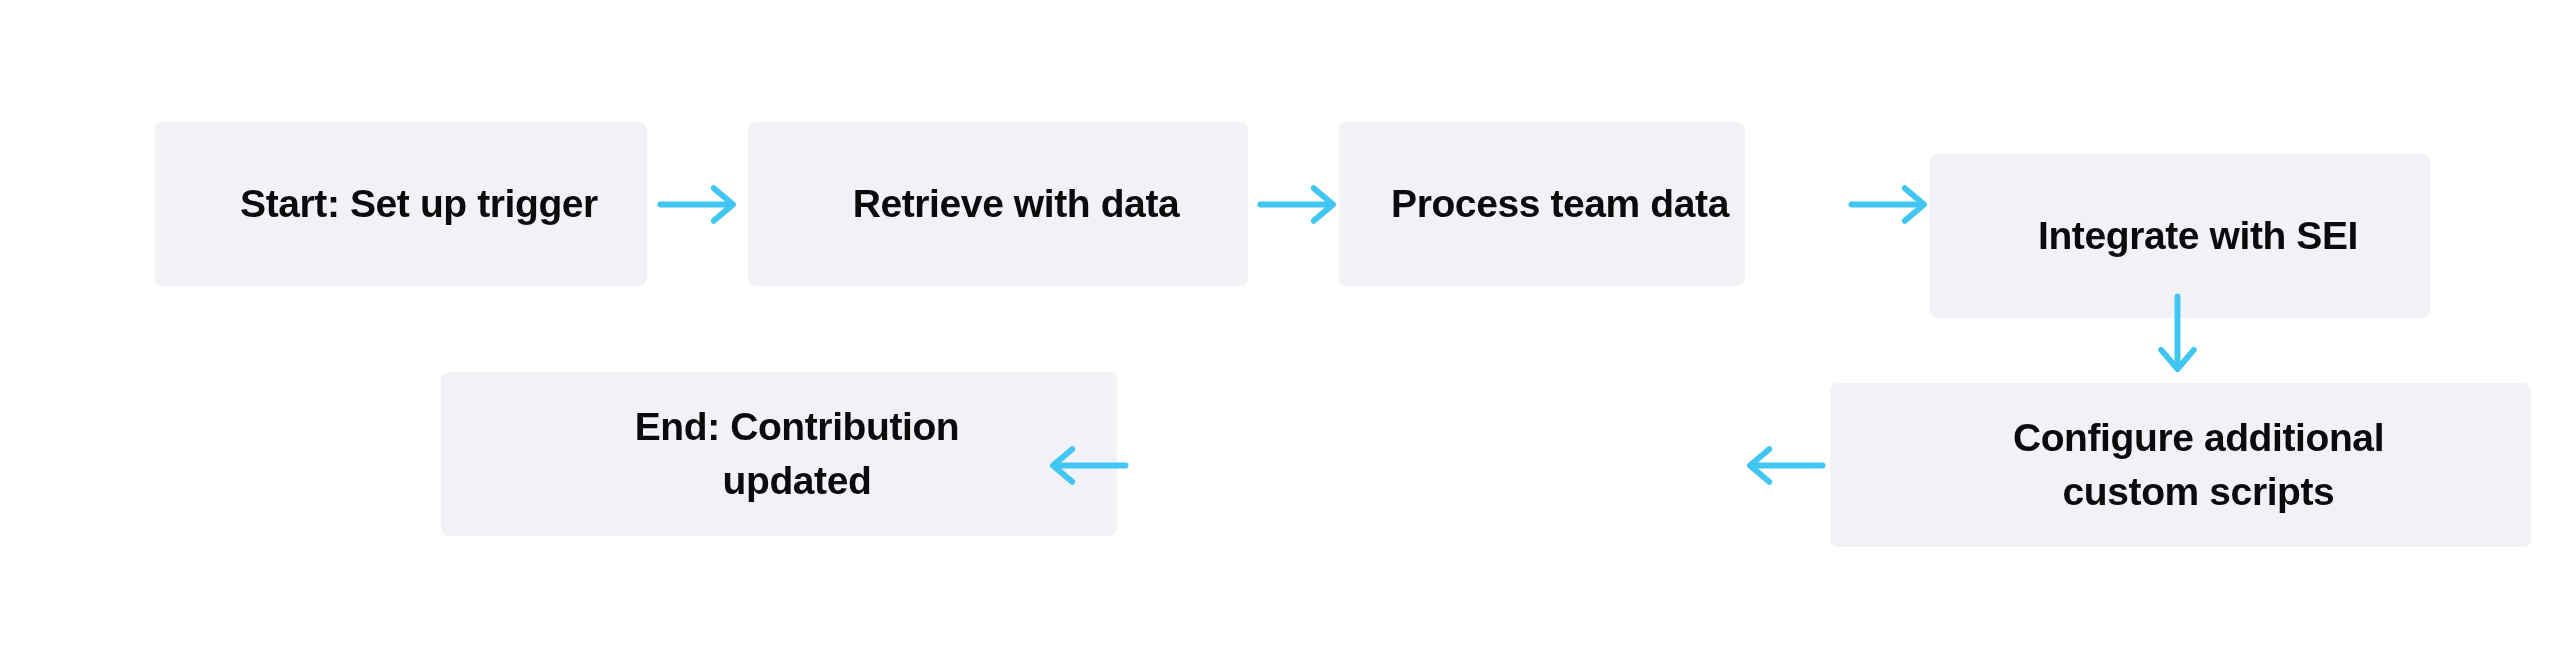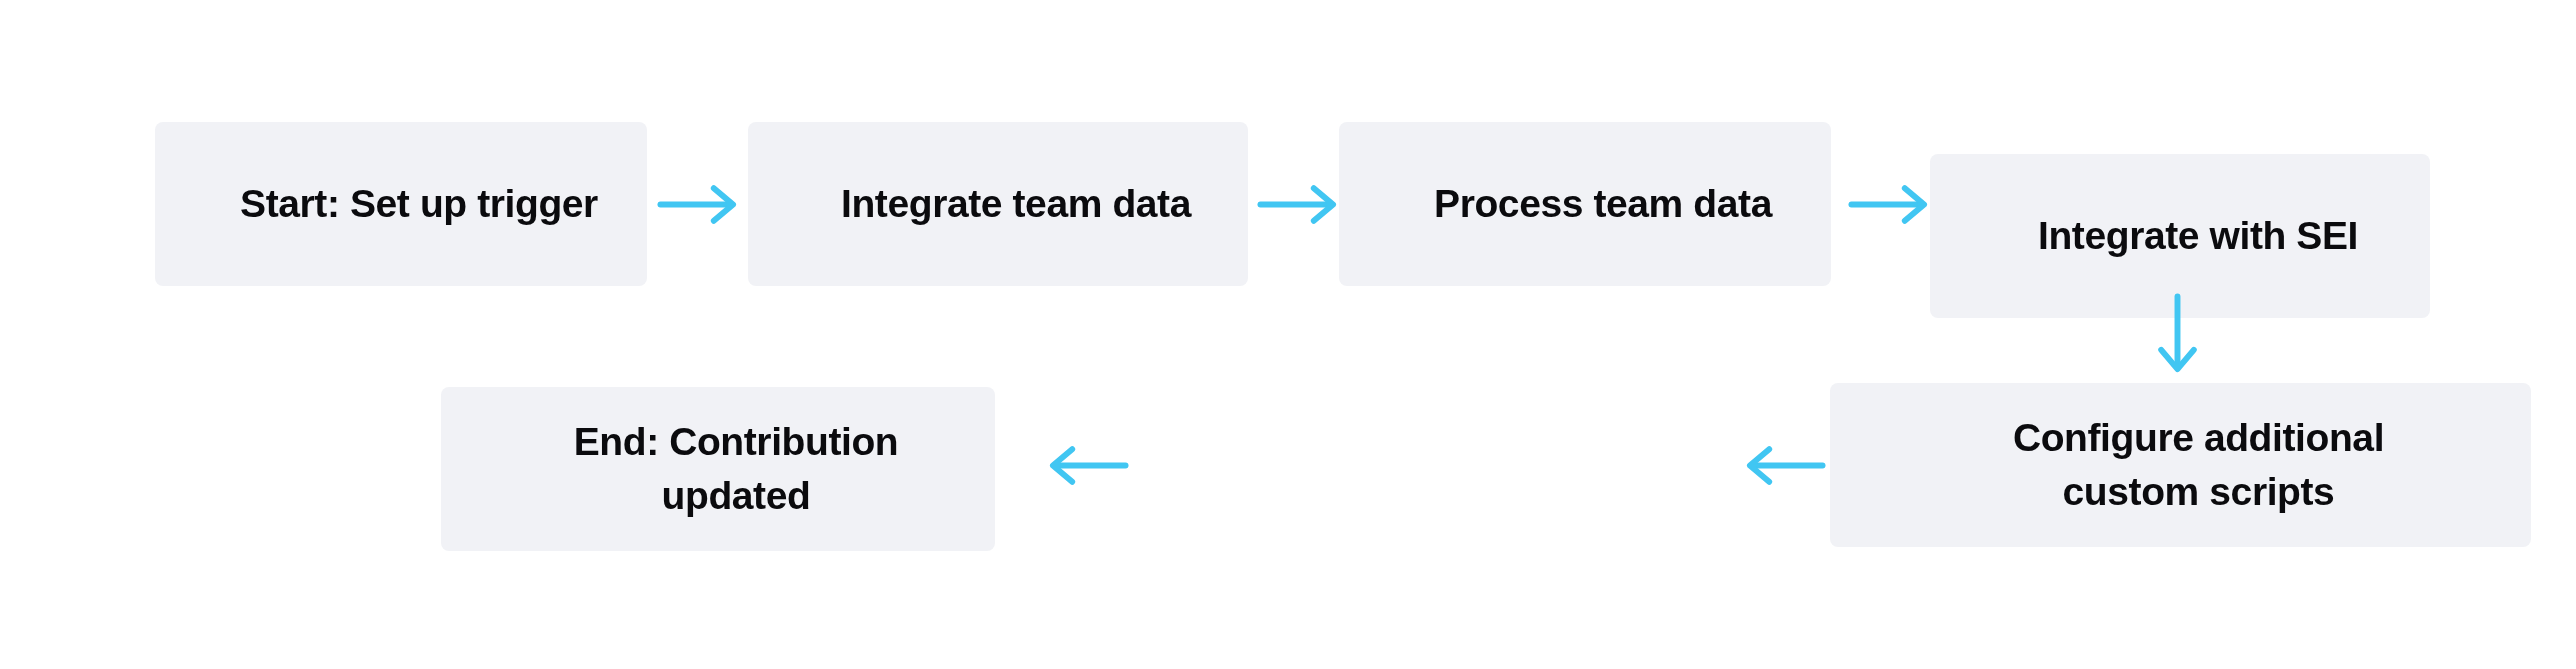--- a/index.html
+++ b/index.html
@@ -36,26 +36,26 @@
     font-size: 39px;
     font-weight: 700;
     letter-spacing: -0.4px;
     line-height: 1.38;
     white-space: pre-line;
     padding-left: 36px;
   }
   
   .n1 { left: 155px;  top: 122px; width: 492px; }
   .n2 { left: 748px; top: 122px; width: 500px; }
-  .n3 { left: 1339px; top: 122px; width: 492px; }
+  .n3 { left: 1339px; top: 122px; width: 406px; }
   .n4 { left: 1930px; top: 122px; width: 500px; margin-top: 32px; }
   
   .n5 { left: 1830px; top: 383px; width: 701px; }
   .n6 { left: 1134px; top: 383px; width: 602px; }
-  .n7 { left: 441px;  top: 387px; width: 554px; }
+  .n7 { left: 441px;  top: 372px; width: 676px; }
 
   .edge { position: absolute; }
   .edge svg { display: block; }
   .edge-h { width: 83px; height: 45px; top: 182px; }
   .e1 { left: 656px; }
   .e2 { left: 1256px; }
   .e3 { left: 1847px; }
   .e4 { left: 2155px; top: 292px; width: 45px; height: 83px; }
   .edge-h2 { width: 83px; height: 45px; top: 443px; }
   .e5 { left: 1744px; }
@@ -68,21 +68,21 @@
     stroke-linejoin: round;
     fill: none;
   }
 </style>
 </head>
 <body>
 
 <div class="canvas">
 
   <div class="node n1">Start: Set up trigger</div>
-  <div class="node n2">Integrate team data</div>
+  <div class="node n2">Retrieve with data</div>
   <div class="node n3">Process team data</div>
   <div class="node n4">Integrate with SEI</div>
 
   <div class="node n5">Configure additional
 custom scripts</div>
   <div class="node n7">End: Contribution
 updated</div>
 
   <div class="edge edge-h e1">
     <svg viewBox="0 0 112 60" width="83" height="45">

